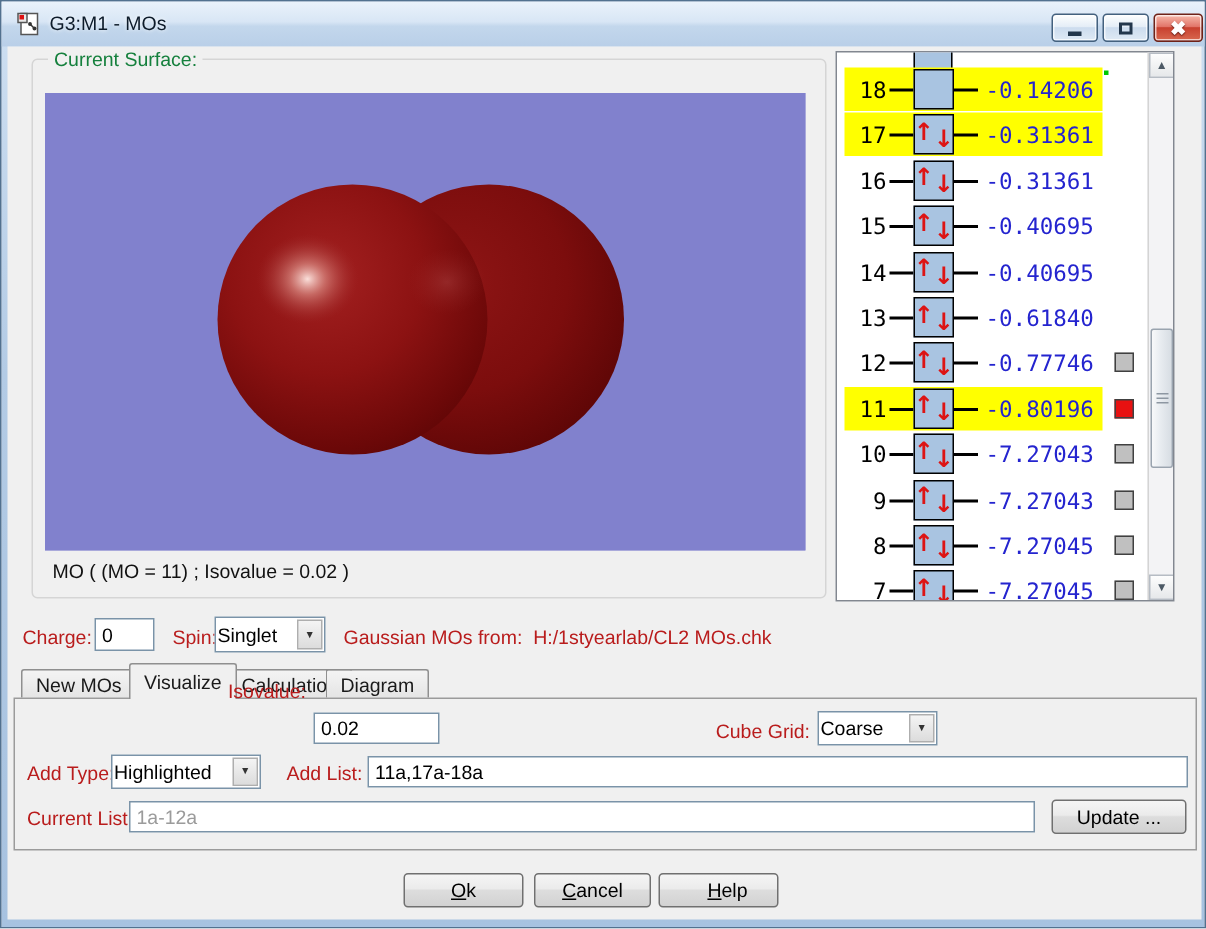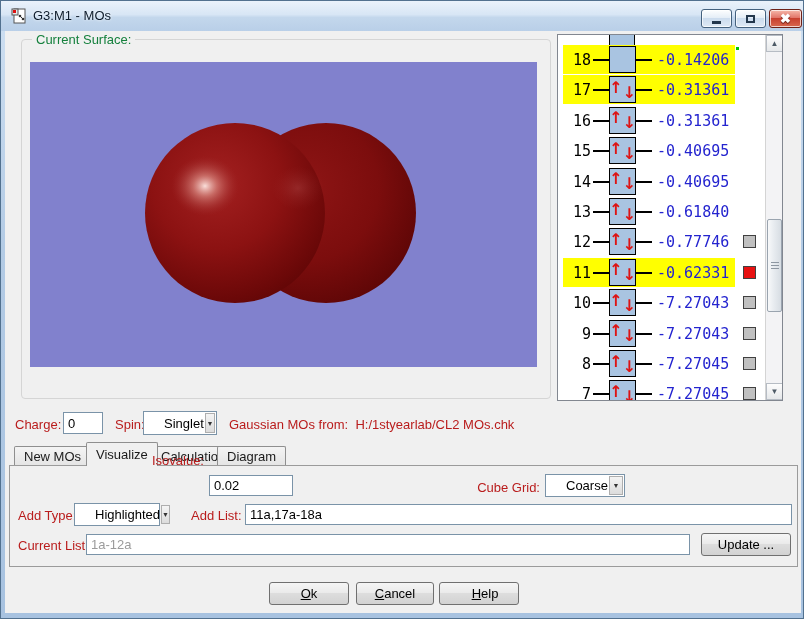--- a/index.html
+++ b/index.html
@@ -87,21 +87,21 @@
               background:linear-gradient(90deg,#f8f9fa,#e9edf1 40%,#d7dde3);
               border:1px solid #9aa4af; border-radius:2px;
               display:flex; flex-direction:column; align-items:center; justify-content:center; gap:2px; }
   .sb-grip { width:8px; border-top:1px solid #8d97a2; }
 
   
   .label { position:absolute; color:#b91c1c; }
   .text-input { position:absolute; background:#fff; border:1px solid #7a93a8; padding:2px 4px; font-size:13px;
                 font-family:"Liberation Sans",sans-serif; color:#000; }
   .dropdown { position:absolute; background:#fff; border:1px solid #7a93a8; display:flex; align-items:center; }
-  .dropdown .dd-text { flex:1; padding-left:20px; font-size:13px; }
+  .dropdown .dd-text { flex:1; padding-left:1px; font-size:13px; }
   .dd-btn { width:17px; align-self:stretch; margin:1px; background:linear-gradient(#f4f4f4,#dcdcdc);
             border:1px solid #aeaeae; display:flex; align-items:center; justify-content:center;
             font-size:7px; color:#333; }
 
   
   .tab { position:absolute; top:415px; height:20px; background:linear-gradient(#f4f4f4,#e4e4e4);
          border:1px solid #8f8f8f; border-bottom:none; border-radius:2px 2px 0 0;
          display:flex; align-items:center; justify-content:center; padding:0 9px; color:#1a1a1a; }
   .tab.active { top:411px; height:24px; background:#f0f0f0; z-index:3; }
   .tab-panel { position:absolute; left:4px; top:434px; width:789px; height:102px;
@@ -170,20 +170,21 @@
             <stop offset="100%" stop-color="#a03030" stop-opacity="0"></stop>
           </radialGradient>
         </defs>
         <rect x="0" y="0" width="507" height="305" fill="#8181cd"></rect>
         <circle cx="296" cy="151" r="90" fill="url(#sphR)"></circle>
         <circle cx="205" cy="151" r="90" fill="url(#sphL)"></circle>
         <ellipse cx="175" cy="124" rx="34" ry="30" fill="url(#hiL)"></ellipse>
         <ellipse cx="268" cy="126" rx="26" ry="22" fill="url(#hiR)"></ellipse>
       </svg>
     </div>
+    <div class="viewport-caption">MO ( (MO = 11) ; Isovalue = 0.02 )</div>
 
     <div class="mo-list">
       <div class="mo-rows">
         <div class="homo-lumo-separator"></div>
       <div class="mo-box-fragment"></div>
           <div class="mo-row hl" style="top: 10px;">
             <span class="mo-hl-bg"></span>
             <span class="mo-num">18</span>
             <span class="mo-line l"></span>
             <span class="mo-box"></span>
@@ -254,21 +255,21 @@
           </div>
           <div class="mo-row hl" style="top: 222.8px;">
             <span class="mo-hl-bg"></span>
             <span class="mo-num">11</span>
             <span class="mo-line l"></span>
             <span class="mo-box">
               <span class="arrow up">↑</span>
               <span class="arrow dn">↓</span>
             </span>
             <span class="mo-line r"></span>
-            <span class="mo-energy">-0.62331</span>
+            <span class="mo-energy">-0.80196</span>
             <span class="mo-check red"></span>
           </div>
           <div class="mo-row" style="top: 253.2px;">
             <span class="mo-num">10</span>
             <span class="mo-line l"></span>
             <span class="mo-box">
               <span class="arrow up">↑</span>
               <span class="arrow dn">↓</span>
             </span>
             <span class="mo-line r"></span>
@@ -350,21 +351,21 @@
 
     <span class="label" style="left:119px; top:422px; width:80px; text-align:right; z-index:4;">Isovalue:</span>
     <input class="text-input" style="left: 204px; top: 444px; width: 84px; height: 21px; z-index: 4;" value="0.02">
     <span class="label" style="left:455px; top:449px; width:80px; text-align:right; z-index:4;">Cube Grid:</span>
     <div class="dropdown" style="left:540px; top:443px; width:80px; height:23px; z-index:4;">
       <span class="dd-text">Coarse</span>
       <span class="dd-btn">▼</span>
     </div>
 
     <span class="label" style="left:13px; top:477px; z-index:4;">Add Type:</span>
-    <div class="dropdown" style="left:69px; top:472px; width:86px; height:23px; z-index:4;">
+    <div class="dropdown" style="left:69px; top:472px; width:100px; height:23px; z-index:4;">
       <span class="dd-text">Highlighted</span>
       <span class="dd-btn">▼</span>
     </div>
     <span class="label" style="left:186px; top:477px; z-index:4;">Add List:</span>
     <input class="text-input" style="left: 240px; top: 473px; width: 547px; height: 21px; z-index: 4;" value="11a,17a-18a">
 
     <span class="label" style="left:13px; top:507px; z-index:4;">Current List:</span>
     <input class="text-input gray-text" style="left: 81px; top: 503px; width: 604px; height: 21px; z-index: 4;" value="1a-12a">
     <div class="push-btn" style="left:696px; top:502px; width:90px; z-index:4;">
         <span>Update ...</span>

